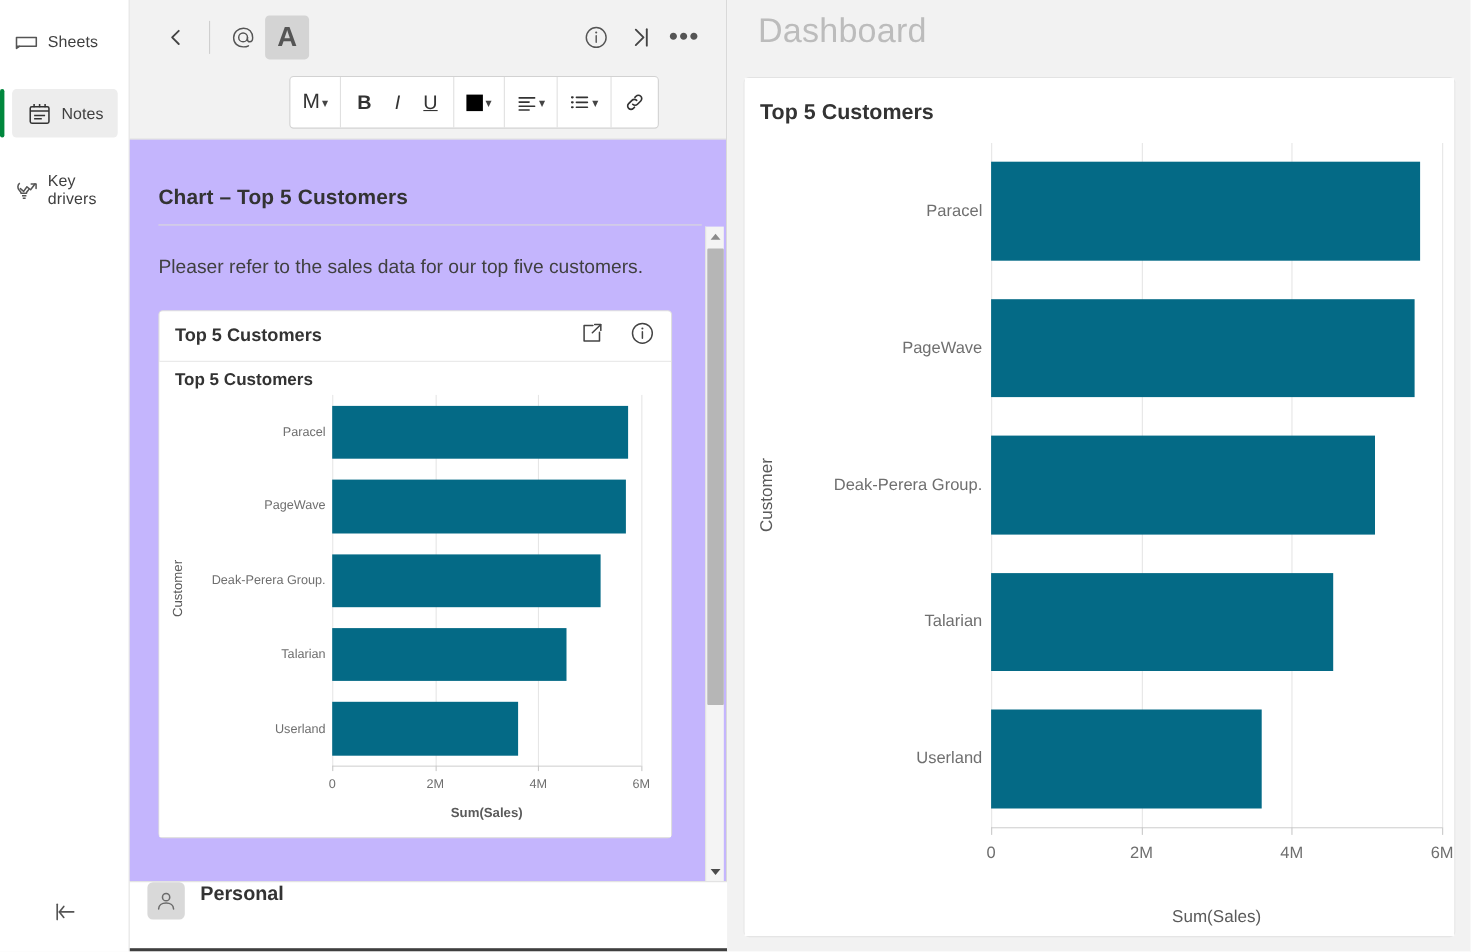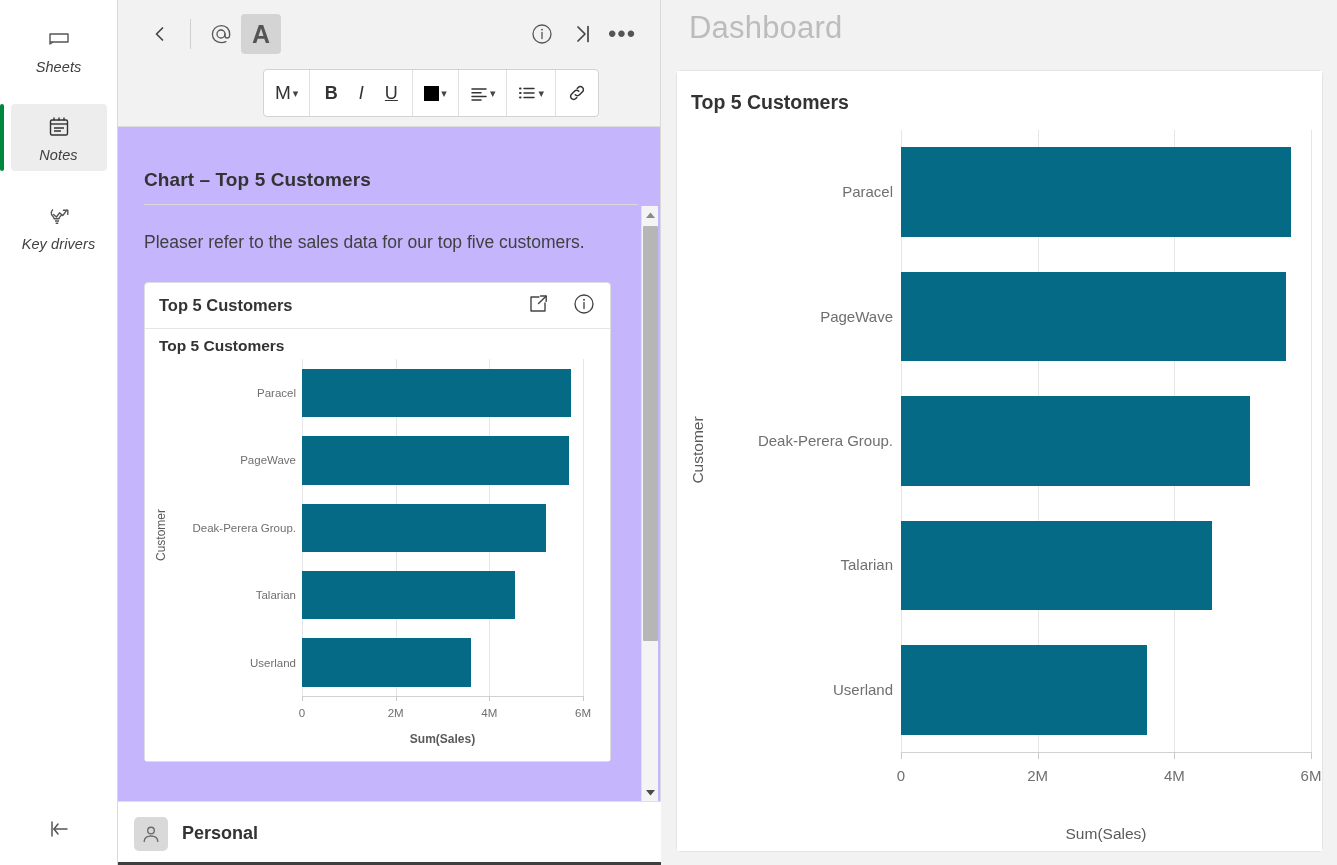--- a/index.html
+++ b/index.html
@@ -17,24 +17,23 @@
     position: absolute; left: 0; top: 0;
     width: 118px; height: 865px;
     background: #ffffff;
     border-right: 1px solid #d9d9d9;
   }
   .rail-item {
     position: relative;
     width: 96px; margin: 0 auto;
     padding: 10px 0 8px 0;
     border-radius: 4px;
-    display: flex; flex-direction: column; align-items: center;
+    display: flex; flex-direction: row; align-items: center;
     gap: 7px;
     cursor: pointer;
-    font-style: italic;
   }
   .rail-item.active { background: #ededed; justify-content: center; }
   .rail-item.active::before {
     content: ""; position: absolute;
     left: -11px; top: 0; bottom: 0; width: 4px;
     background: #00873d; border-radius: 2px;
   }
   .rail-label { font-size: 14.5px; color: #404040; letter-spacing: .1px; }
   .rail-icon { width: 26px; height: 26px; display: block; }
   .rail-icon svg { display: block; }
@@ -194,21 +193,21 @@
     width: 15px; height: 415px;
     background: #b6b6b6; border-radius: 1px; cursor: pointer;
   }
 
   
   #note-owner {
     position: absolute; left: 0; bottom: 0;
     width: 543px; height: 64px;
     background: #ffffff;
     border-top: 1px solid #e0e0e0;
-    display: flex; align-items: center;
+    display: flex; align-items: flex-start;
     padding-left: 16px; gap: 14px;
   }
   #owner-avatar {
     width: 34px; height: 34px; border-radius: 5px;
     background: #d9d9d9;
     display: flex; align-items: center; justify-content: center;
   }
   #owner-name { font-size: 18px; font-weight: bold; color: #333; }
   #bottom-strip {
     position: absolute; left: 0; bottom: 0;

